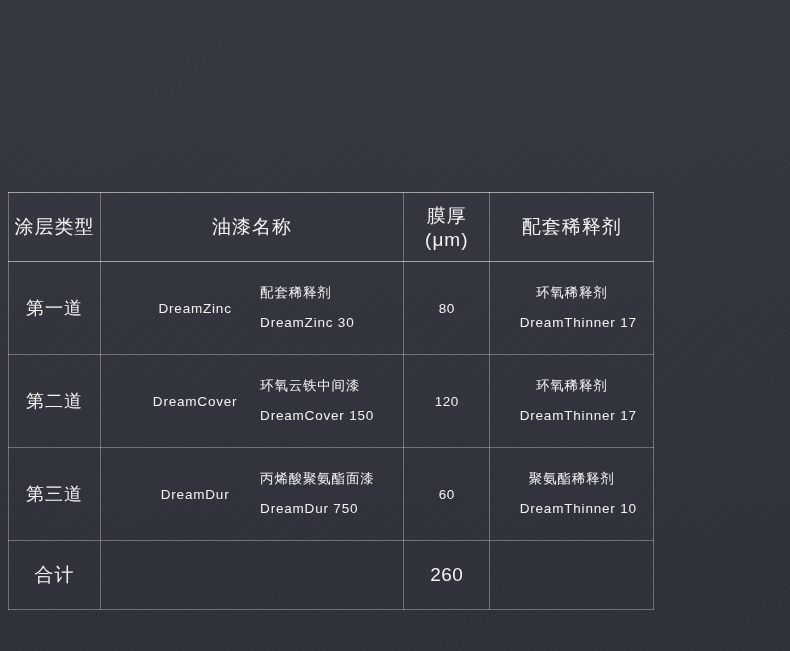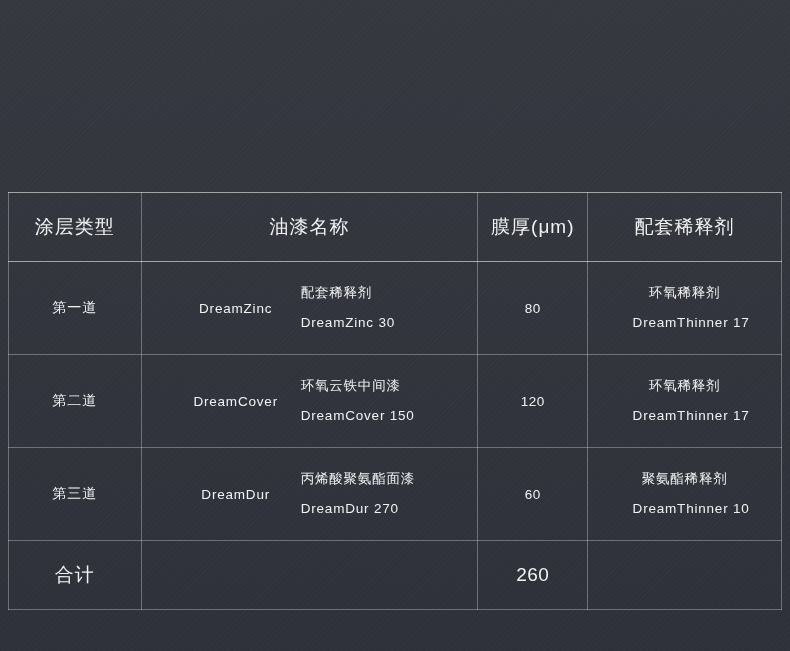--- a/index.html
+++ b/index.html
@@ -53,21 +53,21 @@
     color: #ffffff;
   }
   .header .maintitle .hl {
     color: #a9d64b;
   }
 
   table.spec {
     position: absolute;
     left: 8px;
     top: 192px;
-    width: 774px;
+    width: 646px;
     border-collapse: collapse;
     font-size: 13px;
   }
   table.spec col.c1 { width: 133px; }
   table.spec col.c2 { width: 337px; }
   table.spec col.c3 { width: 110px; }
   table.spec col.c4 { width: 194px; }
 
   table.spec th, table.spec td {
     border-left: 1px solid rgba(255,255,255,0.30);
@@ -126,21 +126,21 @@
 
   .thinner-cell {
     line-height: 30px;
     font-size: 13.5px;
     letter-spacing: 0.8px;
   }
   .thinner-cell .cn { display: block; }
   .thinner-cell .en { display: block; padding-left: 13px; }
 
   .stage-label {
-    font-size: 14px;
+    font-size: 18px;
     letter-spacing: 1px;
   }
   .thickness { font-size: 13.5px; letter-spacing: 0.5px; margin-top: 29px; }
   tbody tr.total .thickness { font-size: 19px; }
 </style>
 </head>
 <body>
 
 <div class="page">
   <div class="bg-texture"></div>
@@ -214,21 +214,21 @@
       </tr>
       <tr>
         <td>
           <span class="stage-label">第三道</span>
         </td>
         <td>
           <div class="paint-cell">
             <div class="paint-brand">DreamDur</div>
             <div class="paint-desc">
               <span class="cn">丙烯酸聚氨酯面漆</span>
-              <span class="en">DreamDur 270</span>
+              <span class="en">DreamDur 750</span>
             </div>
           </div>
         </td>
         <td>
           <span class="thickness">60</span>
         </td>
         <td>
           <div class="thinner-cell">
             <span class="cn">聚氨酯稀释剂</span>
             <span class="en">DreamThinner 10</span>

